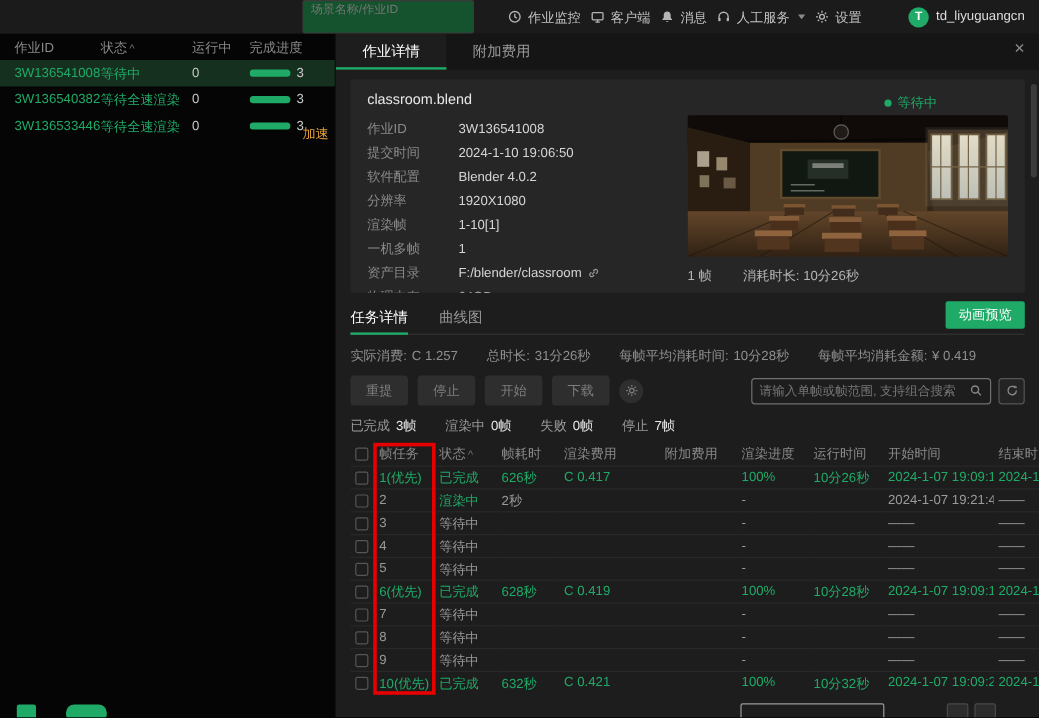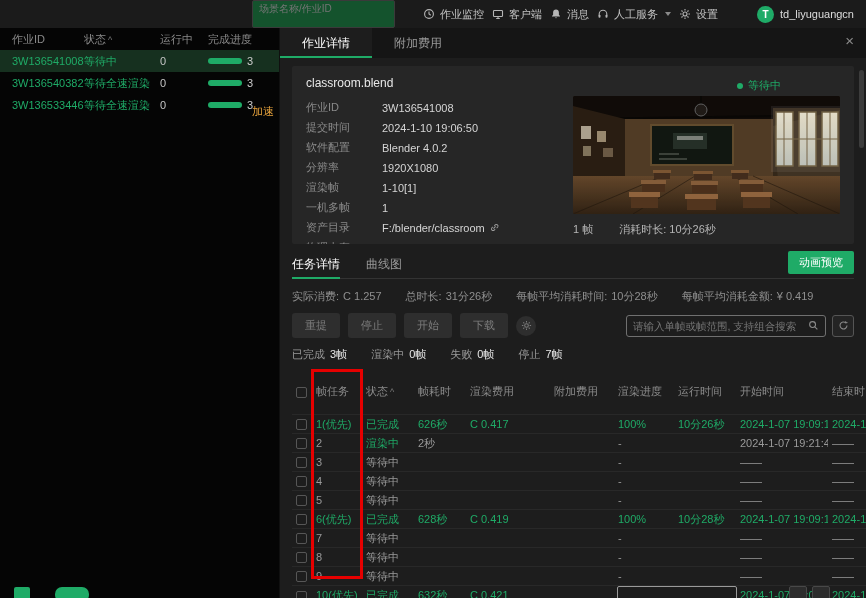--- a/index.html
+++ b/index.html
@@ -80,21 +80,21 @@
   .fs-box input{flex:1;background:transparent;border:0;outline:0;color:#bbb;font-size:10.5px;font-family:inherit;min-width:0}
   .fs-box svg{color:#8a8a8a;flex:none}
   .fs-refresh{width:22px;height:22px;border:1px solid #555;border-radius:3px;display:flex;align-items:center;
               justify-content:center;color:#8a8a8a;cursor:pointer;background:#242424}
 
   .summary{margin:9px 12px 0;display:flex;gap:24px;font-size:11px;color:#9a9a9a}
   .sum-value{color:#e8e8e8;margin-left:5px}
 
   .frame-table-wrap{margin:7px 0 0 12px}
   table{border-collapse:collapse;font-size:11px;table-layout:fixed;width:582px}
-  th{color:#8a8a8a;font-weight:normal;text-align:left;padding:15px 4px;height:18px;white-space:nowrap}
+  th{color:#8a8a8a;font-weight:normal;text-align:left;padding:2px 4px;height:18px;white-space:nowrap}
   th .sort{margin-left:2px;font-size:9px;color:#777}
   td{color:#9a9a9a;padding:0 4px;height:19px;border-top:1px solid #282828;white-space:nowrap;overflow:hidden}
   tr.done td{color:#1fab67}
   tr.rendering td.c-status{color:#1fab67}
   .cb{width:11px;height:11px;border:1px solid #565656;border-radius:2px;display:inline-block;
       background:transparent;cursor:pointer;vertical-align:middle}
 
   
   .red-annotation{position:absolute;left:311px;top:369px;width:52px;height:210px;border:3px solid #e60000;
                   z-index:40;pointer-events:none}

